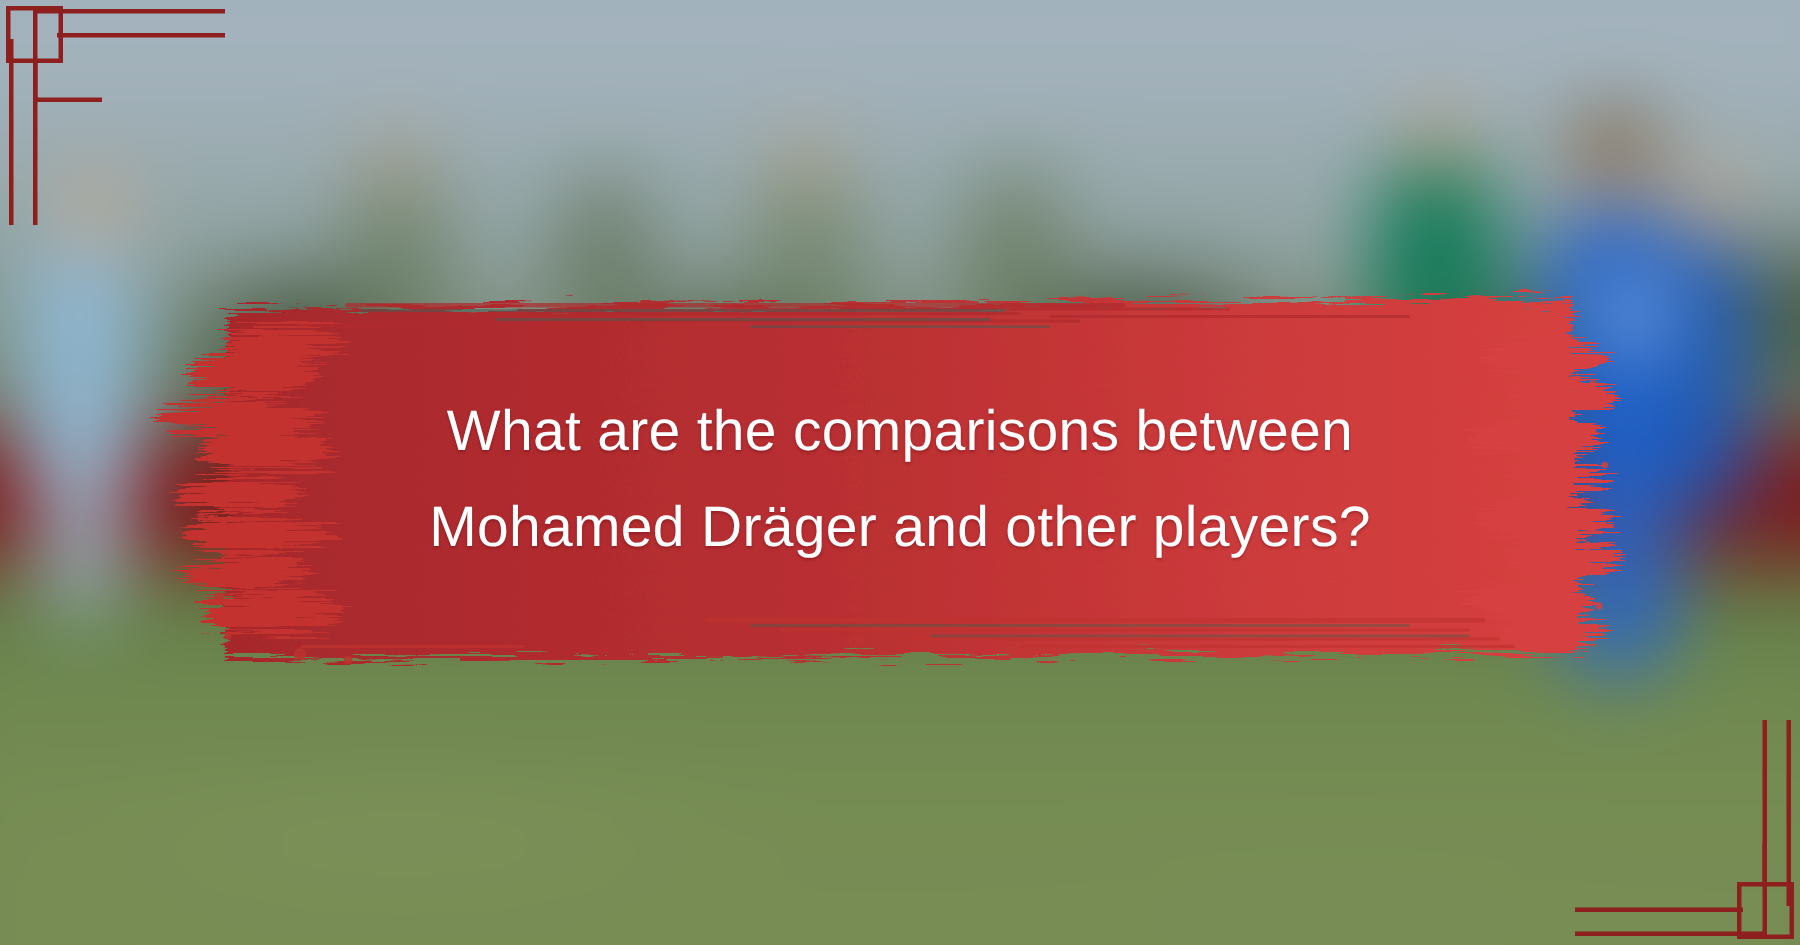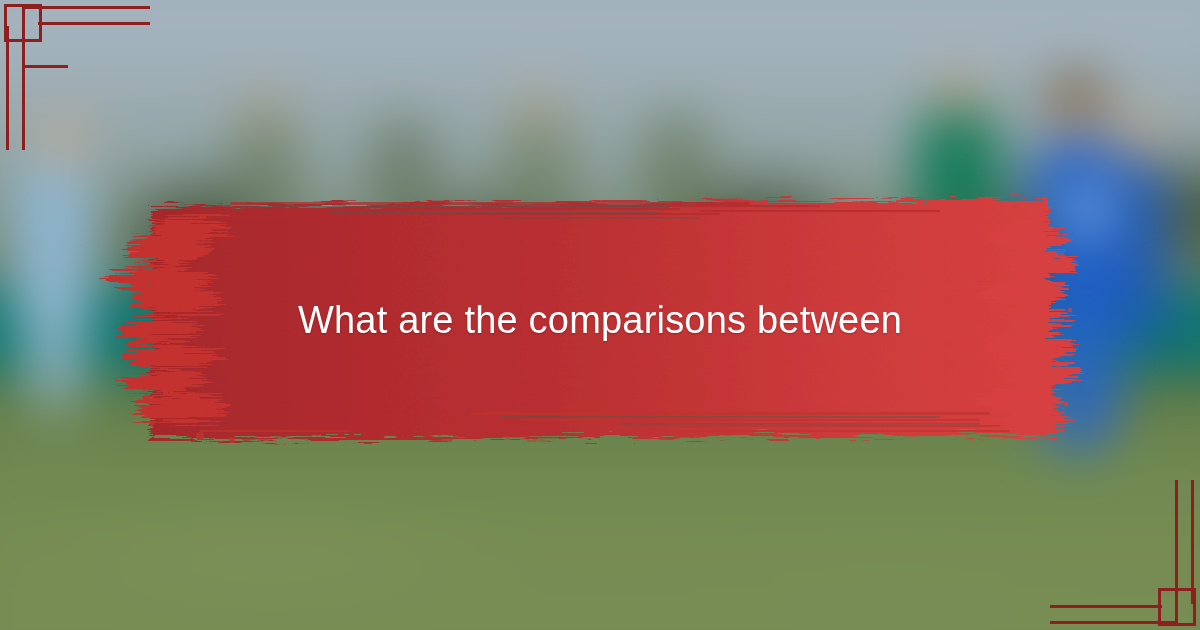--- a/index.html
+++ b/index.html
@@ -3,21 +3,21 @@
 <meta charset="utf-8">
 <style>
   html,body{margin:0;padding:0;}
   body{
     width:1200px;height:630px;overflow:hidden;
     font-family:"Liberation Sans",sans-serif;
     background:#7b8f58;
   }
   #card{
     position:relative;width:1200px;height:630px;overflow:hidden;
-    background:#0f766e;
+    background:#7f1d1d;
   }
 
   
   #bg{position:absolute;inset:0;overflow:hidden;}
   #bg-inner{
     position:absolute;left:-60px;top:-60px;right:-60px;bottom:-60px;
     filter:blur(26px);
     -webkit-filter:blur(26px);
   }
   .sky{
@@ -247,20 +247,21 @@
         <circle cx="1062" cy="256" r="2.6"></circle>
         <circle cx="1070" cy="310" r="2.2"></circle>
         <circle cx="1058" cy="364" r="3"></circle>
         <circle cx="1066" cy="404" r="2.4"></circle>
       </g>
     </svg>
   </div>
 
   <div id="headline">
     <div class="line l1">What are the comparisons between</div>
+    <div class="line l2">Mohamed Dräger and other players?</div>
   </div>
 
   <div class="orn" id="orn-tl">
     <span class="sq-t"></span>
     <span class="sq-b"></span>
     <span class="sq-l"></span>
     <span class="sq-r"></span>
     <span class="l1-h"></span>
     <span class="l1-v"></span>
     <span class="l1-h2"></span>

